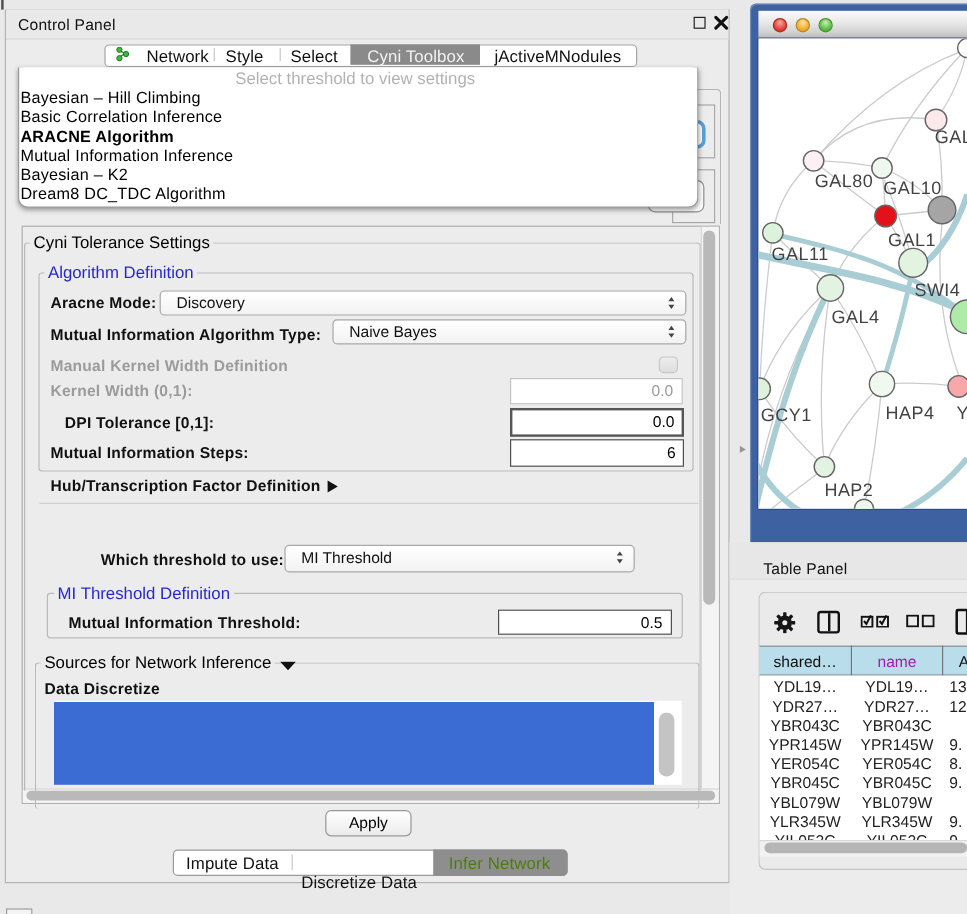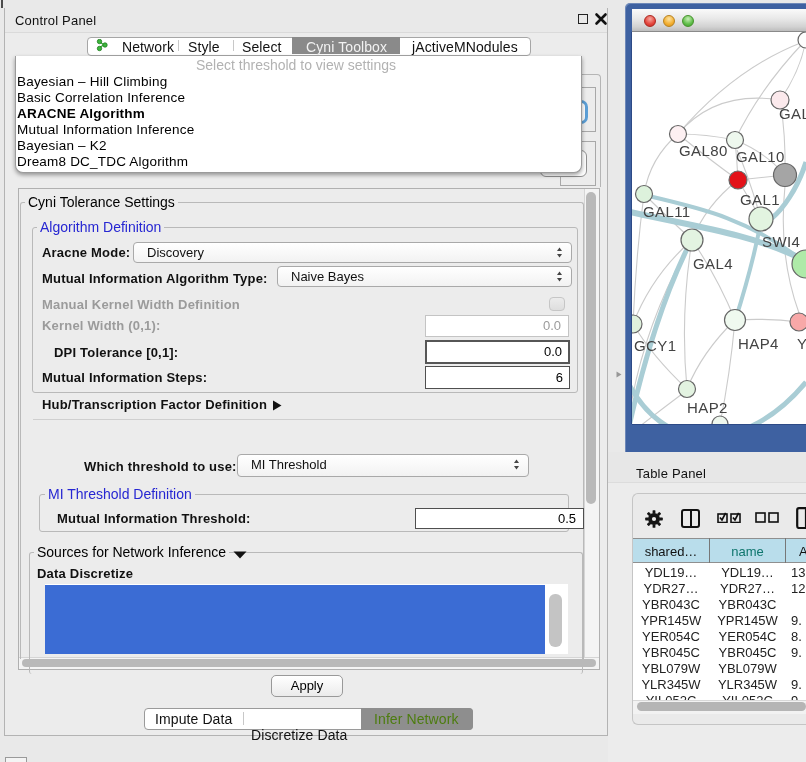--- a/index.html
+++ b/index.html
@@ -125,21 +125,21 @@
           <path d="M4.5 3.5 L7 7 H2 Z" fill="#444"></path>
           <path d="M4.5 13.5 L2 10 H7 Z" fill="#444"></path>
         </svg>
       </span>
   </div>
 
   <div class="group" style="left:39px;top:494px;width:528px;height:36px;">
     <div class="gtitle" style="left:5px;color:#2626d2;">MI Threshold Definition</div>
   </div>
   <div class="abs lbl b" style="left:57px;top:511px;">Mutual Information Threshold:</div>
-  <div class="tfield" style="left:415px;top:508px;width:169px;height:21px;border:1px solid #4f4f4f;box-sizing:border-box;line-height:19px;padding-right:7px;color:#000;">0.5</div>
+  <div class="tfield" style="left:415px;top:508px;width:145px;height:21px;border:1px solid #4f4f4f;box-sizing:border-box;line-height:19px;padding-right:7px;color:#000;">0.5</div>
 
   <div class="group" style="left:29px;top:552px;width:552px;height:121px;border-bottom:none;">
     <div class="gtitle" style="left:4px;">Sources for Network Inference</div>
   </div>
   <svg class="abs" style="left:233px;top:551px;" width="14" height="8" viewBox="0 0 14 8">
       <path d="M0.5 0.5 L13.5 0.5 L7 7.5 Z" fill="#111"></path>
     </svg>
   <div class="abs lbl b" style="left:37px;top:566px;">Data Discretize</div>
 
   <div class="abs" style="left:45px;top:584px;width:523px;height:70px;background:#fff;"></div>
@@ -278,21 +278,21 @@
     <rect x="14" y="1" width="9" height="9" fill="none" stroke="#111" stroke-width="1.6"></rect>
   </svg>
   <svg class="abs" style="left:796px;top:507px;" width="10" height="22" viewBox="0 0 10 22">
     <path d="M1.2 3 Q1.2 1.2 3 1.2 L10 1.2 L10 21 L3 21 Q1.2 21 1.2 19 Z" fill="none" stroke="#111" stroke-width="2.2"></path>
   </svg>
 
   <div class="abs" style="left:633px;top:538px;width:173px;height:25px;background:#b9ddeb;border-top:1px solid #8f8f8f;border-bottom:1px solid #8f8f8f;box-sizing:border-box;"></div>
   <div class="abs" style="left:709px;top:538px;width:1px;height:25px;background:#777;"></div>
   <div class="abs" style="left:785px;top:538px;width:1px;height:25px;background:#777;"></div>
   <div class="abs" style="left:633px;top:544px;width:76px;text-align:center;font-size:13px;color:#111;">shared…</div>
-  <div class="abs" style="left:710px;top:544px;width:75px;text-align:center;font-size:13px;color:#0f766e;">name</div>
+  <div class="abs" style="left:710px;top:544px;width:75px;text-align:center;font-size:13px;color:#a21caf;">name</div>
   <div class="abs" style="left:799px;top:544px;font-size:13px;color:#111;white-space:nowrap;">AvgSh</div>
   <div class="abs" style="left:633px;top:563px;width:173px;height:137px;background:#fff;overflow:hidden;">
     <div style="position:absolute;left:0;top:2px;width:76px;text-align:center;font-size:13px;color:#222;line-height:16px;">YDL19…<br>YDR27…<br>YBR043C<br>YPR145W<br>YER054C<br>YBR045C<br>YBL079W<br>YLR345W<br>YIL052C</div>
     <div style="position:absolute;left:77px;top:2px;width:75px;text-align:center;font-size:13px;color:#222;line-height:16px;">YDL19…<br>YDR27…<br>YBR043C<br>YPR145W<br>YER054C<br>YBR045C<br>YBL079W<br>YLR345W<br>YIL052C</div>
     <div style="position:absolute;left:158px;top:2px;width:40px;font-size:13px;color:#222;line-height:16px;">13<br>12<br><br>9.<br>8.<br>9.<br><br>9.<br>9.</div>
   </div>
 
   <div class="abs" style="left:633px;top:700px;width:173px;height:14px;background:#f2f2f2;border-top:1px solid #d8d8d8;box-sizing:border-box;"></div>
   <div class="abs" style="left:637px;top:702px;width:169px;height:9px;background:#b5b5b5;border-radius:5px;"></div>
 

